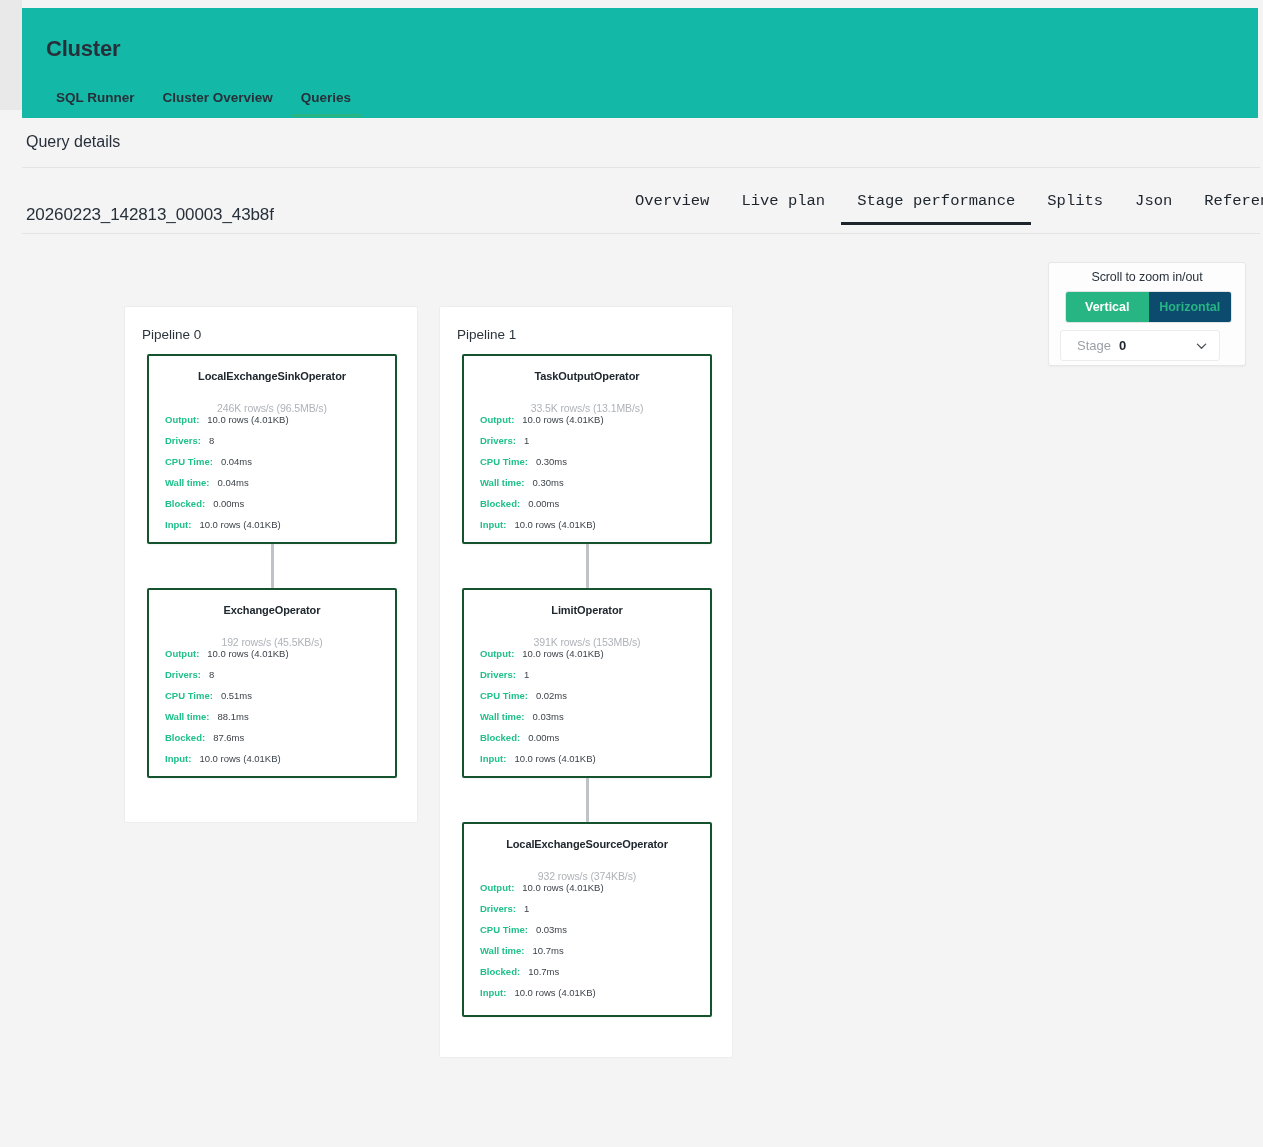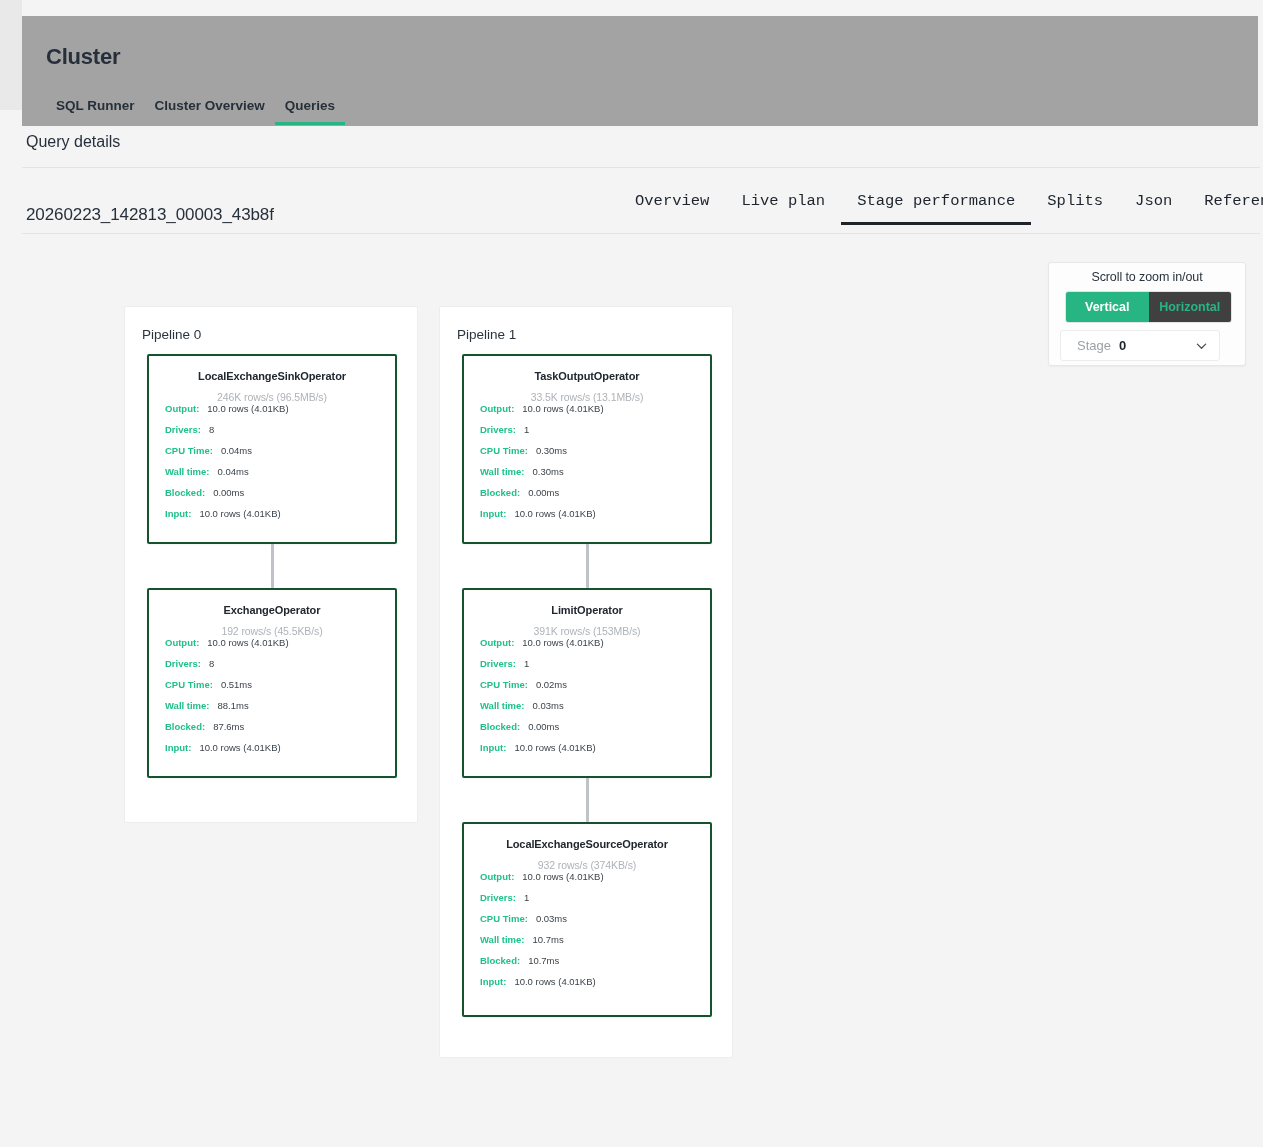--- a/index.html
+++ b/index.html
@@ -6,28 +6,28 @@
   html, body {
     width: 1263px; height: 1147px;
     background: #f4f4f5;
     font-family: "Liberation Sans", sans-serif;
     overflow: hidden;
   }
   .page { position: relative; width: 1263px; height: 1147px; background: #f4f4f5; }
 
   
   .header-card {
-    position: absolute; left: 22px; top: 16px; width: 1236px; height: 110px;
-    background: #a3a3a3;
+    position: absolute; left: 22px; top: 8px; width: 1236px; height: 110px;
+    background: #14b8a6;
   }
   .app-title {
     position: absolute; left: 24px; top: 28px;
     font-size: 22px; font-weight: bold; color: #27303a; letter-spacing: -0.2px;
   }
-  .nav-tabs { position: absolute; left: 24px; top: 78px; display: flex; gap: 0; }
+  .nav-tabs { position: absolute; left: 24px; top: 78px; display: flex; gap: 8px; }
   .nav-tab {
     font-size: 13.5px; font-weight: bold; color: #27303a;
     padding: 4px 10px 9px 10px; cursor: pointer; white-space: nowrap;
     border-bottom: 3px solid transparent;
   }
   .nav-tab.active { border-bottom-color: #26b583; }
 
   
   .qd-title {
     position: absolute; left: 26px; top: 133px;
@@ -65,21 +65,21 @@
     padding-top: 7px; letter-spacing: -0.1px;
   }
   .seg-group {
     position: absolute; left: 16px; top: 28px; width: 167px; height: 32px;
     display: flex; border-radius: 3px; overflow: hidden;
     border: 1px solid #e2e3e5;
     justify-content: flex-end;
   }
   .seg-btn {
     flex: 1; display: flex; align-items: center; justify-content: center;
-    font-size: 12.5px; font-weight: bold; cursor: pointer; background: #404040;
+    font-size: 12.5px; font-weight: bold; cursor: pointer; background: #0c4a6e;
     color: #26b583;
   }
   .seg-btn.active { background: #26b583; color: #ffffff; }
   .stage-select {
     position: absolute; left: 11px; top: 67px; width: 160px; height: 31px;
     background: #ffffff; border: 1px solid #ebecee; border-radius: 3px;
     display: flex; align-items: center; cursor: pointer;
   }
   .stage-label { margin-left: 16px; font-size: 13px; color: #9ba1a8; }
   .stage-value { margin-left: 8px; font-size: 13px; color: #1d242c; font-weight: bold; }
@@ -106,21 +106,21 @@
     position: absolute; background: #ffffff;
     border: 2px solid #14532d; border-radius: 2px;
     box-shadow: 0 1px 2px rgba(0,0,0,0.05);
   }
   .node-title {
     text-align: center; font-size: 11px; font-weight: bold; color: #20282f;
     margin-top: 14px; letter-spacing: -0.1px;
   }
   .node-rate {
     text-align: center; font-size: 10.5px; color: #aeb3b8;
-    margin-top: 9px; letter-spacing: -0.1px;
+    margin-top: 20px; letter-spacing: -0.1px;
   }
   .stats { }
   .stat-row {
     display: flex; align-items: baseline;
     height: 21px; padding-left: 16px;
   }
   .stat-label {
     font-size: 9.5px; font-weight: bold; color: #1fc08a;
     white-space: nowrap;
   }

